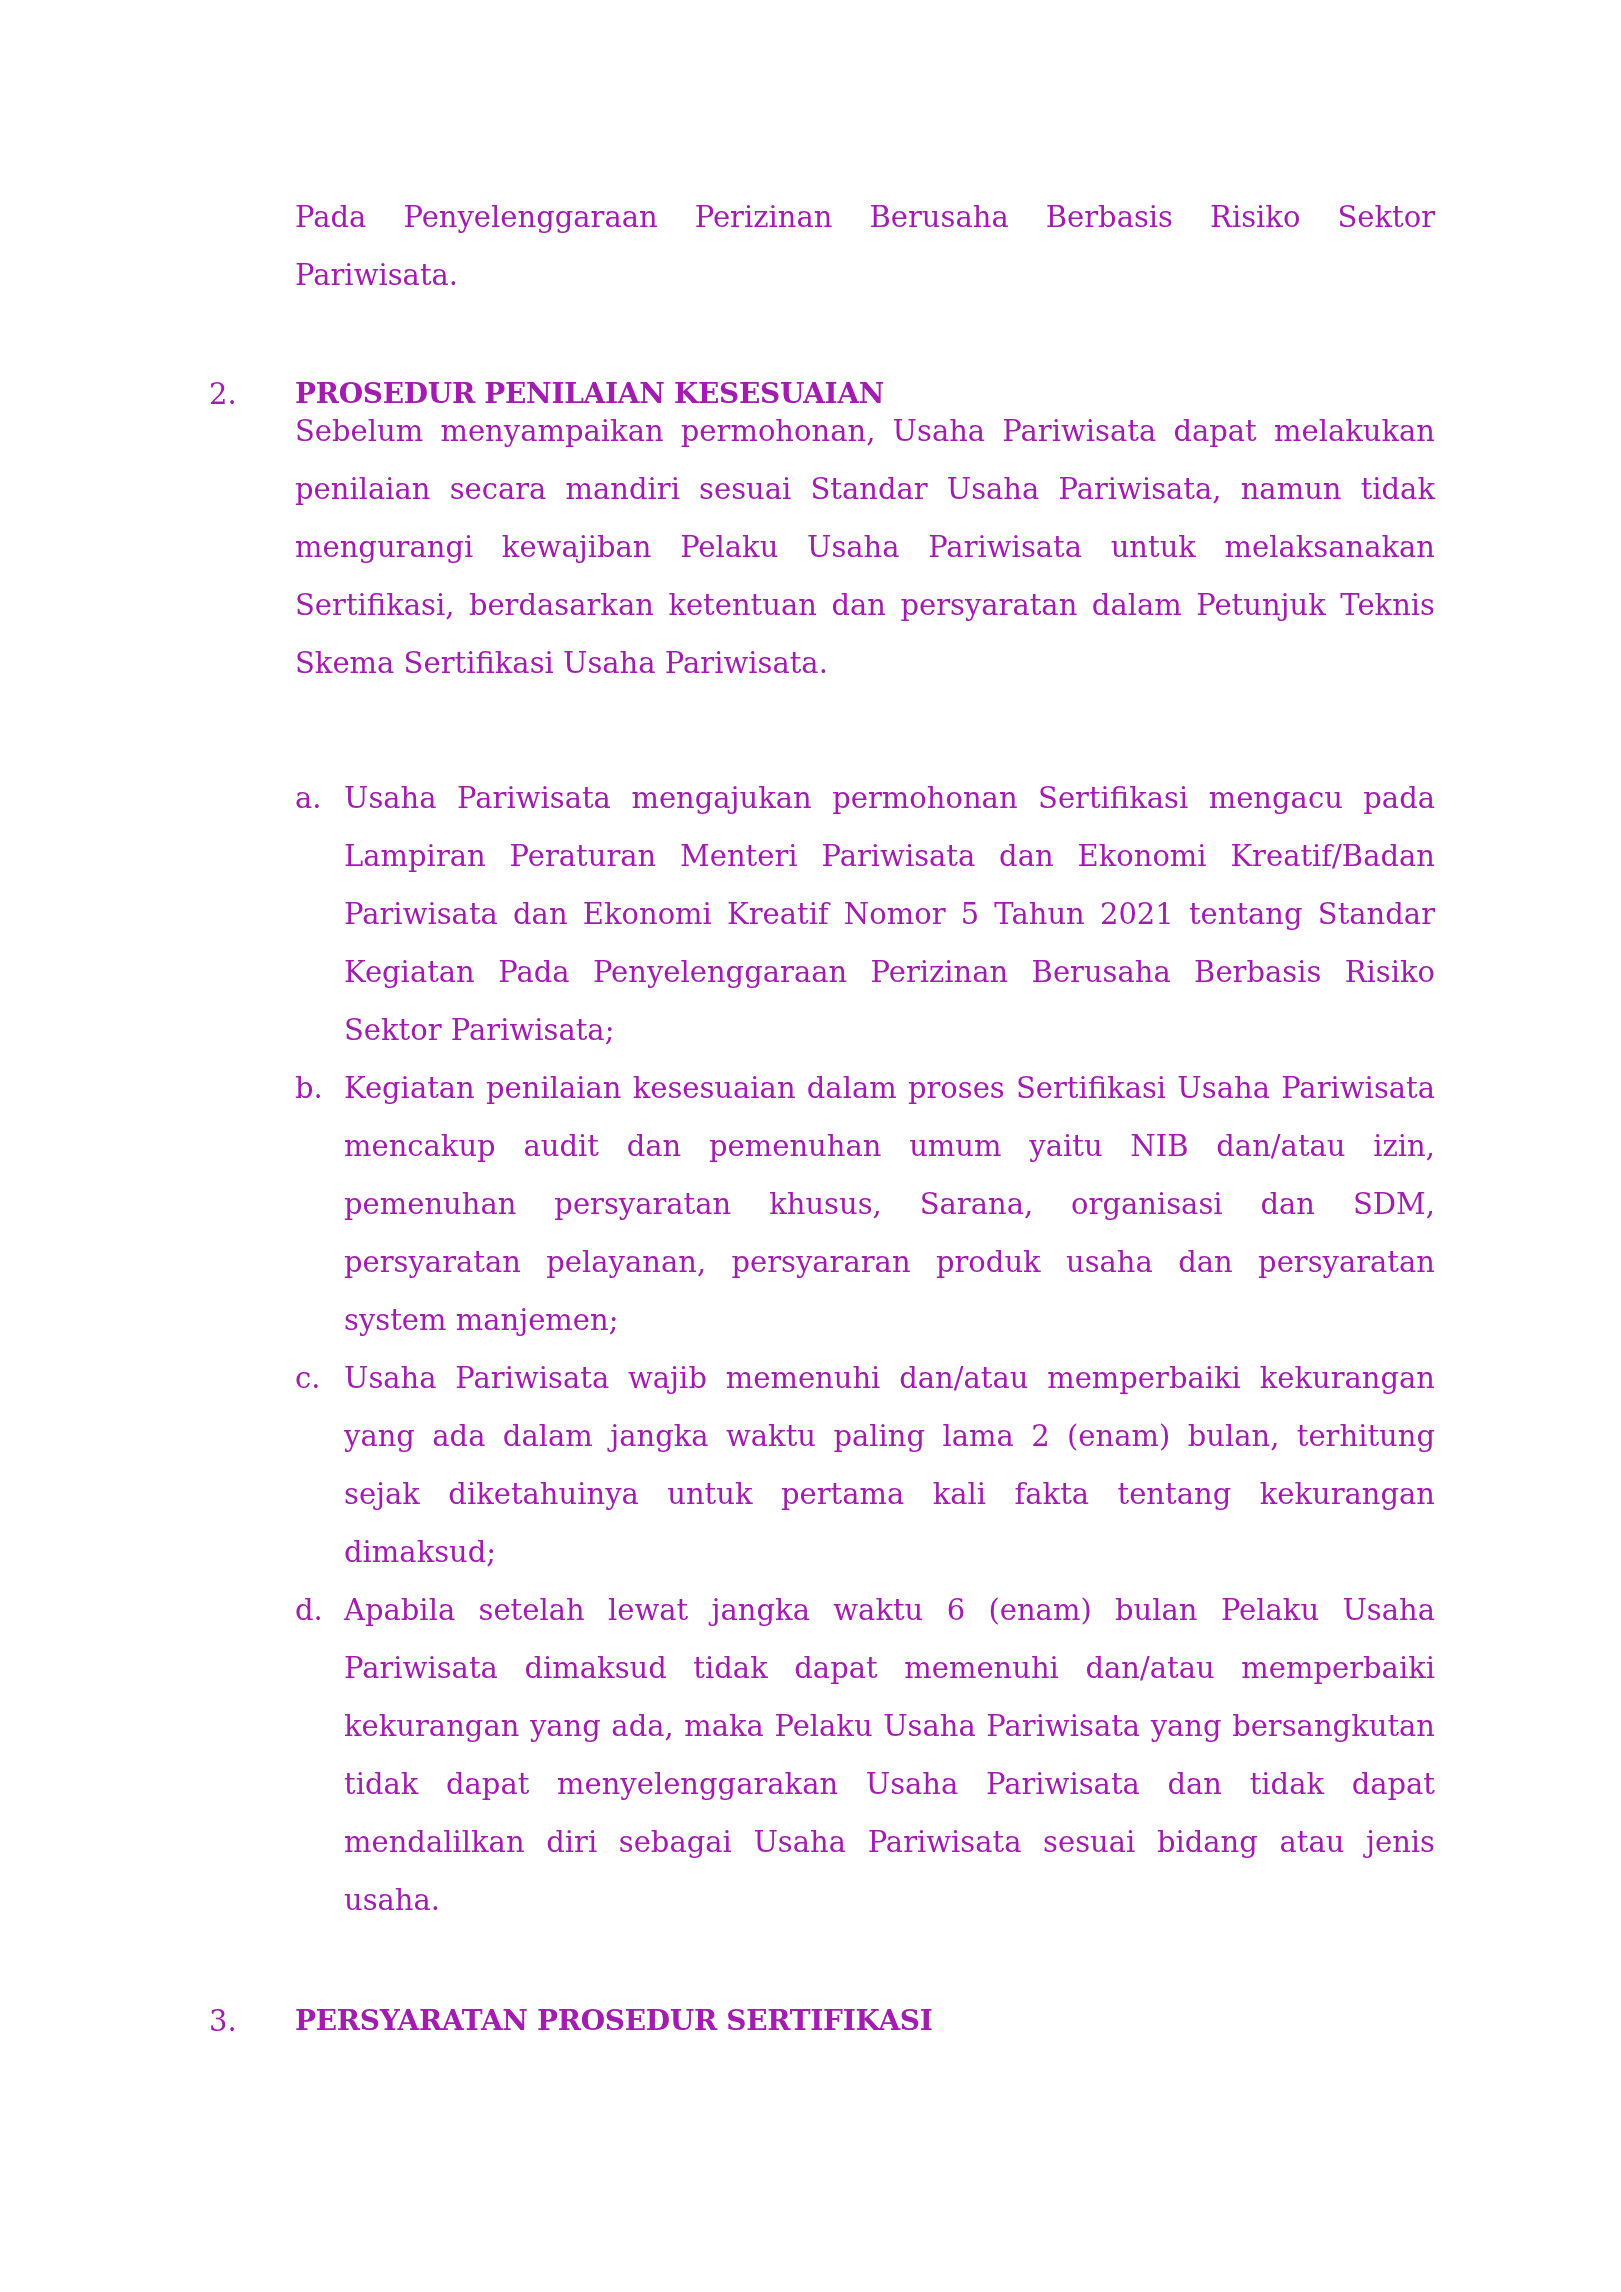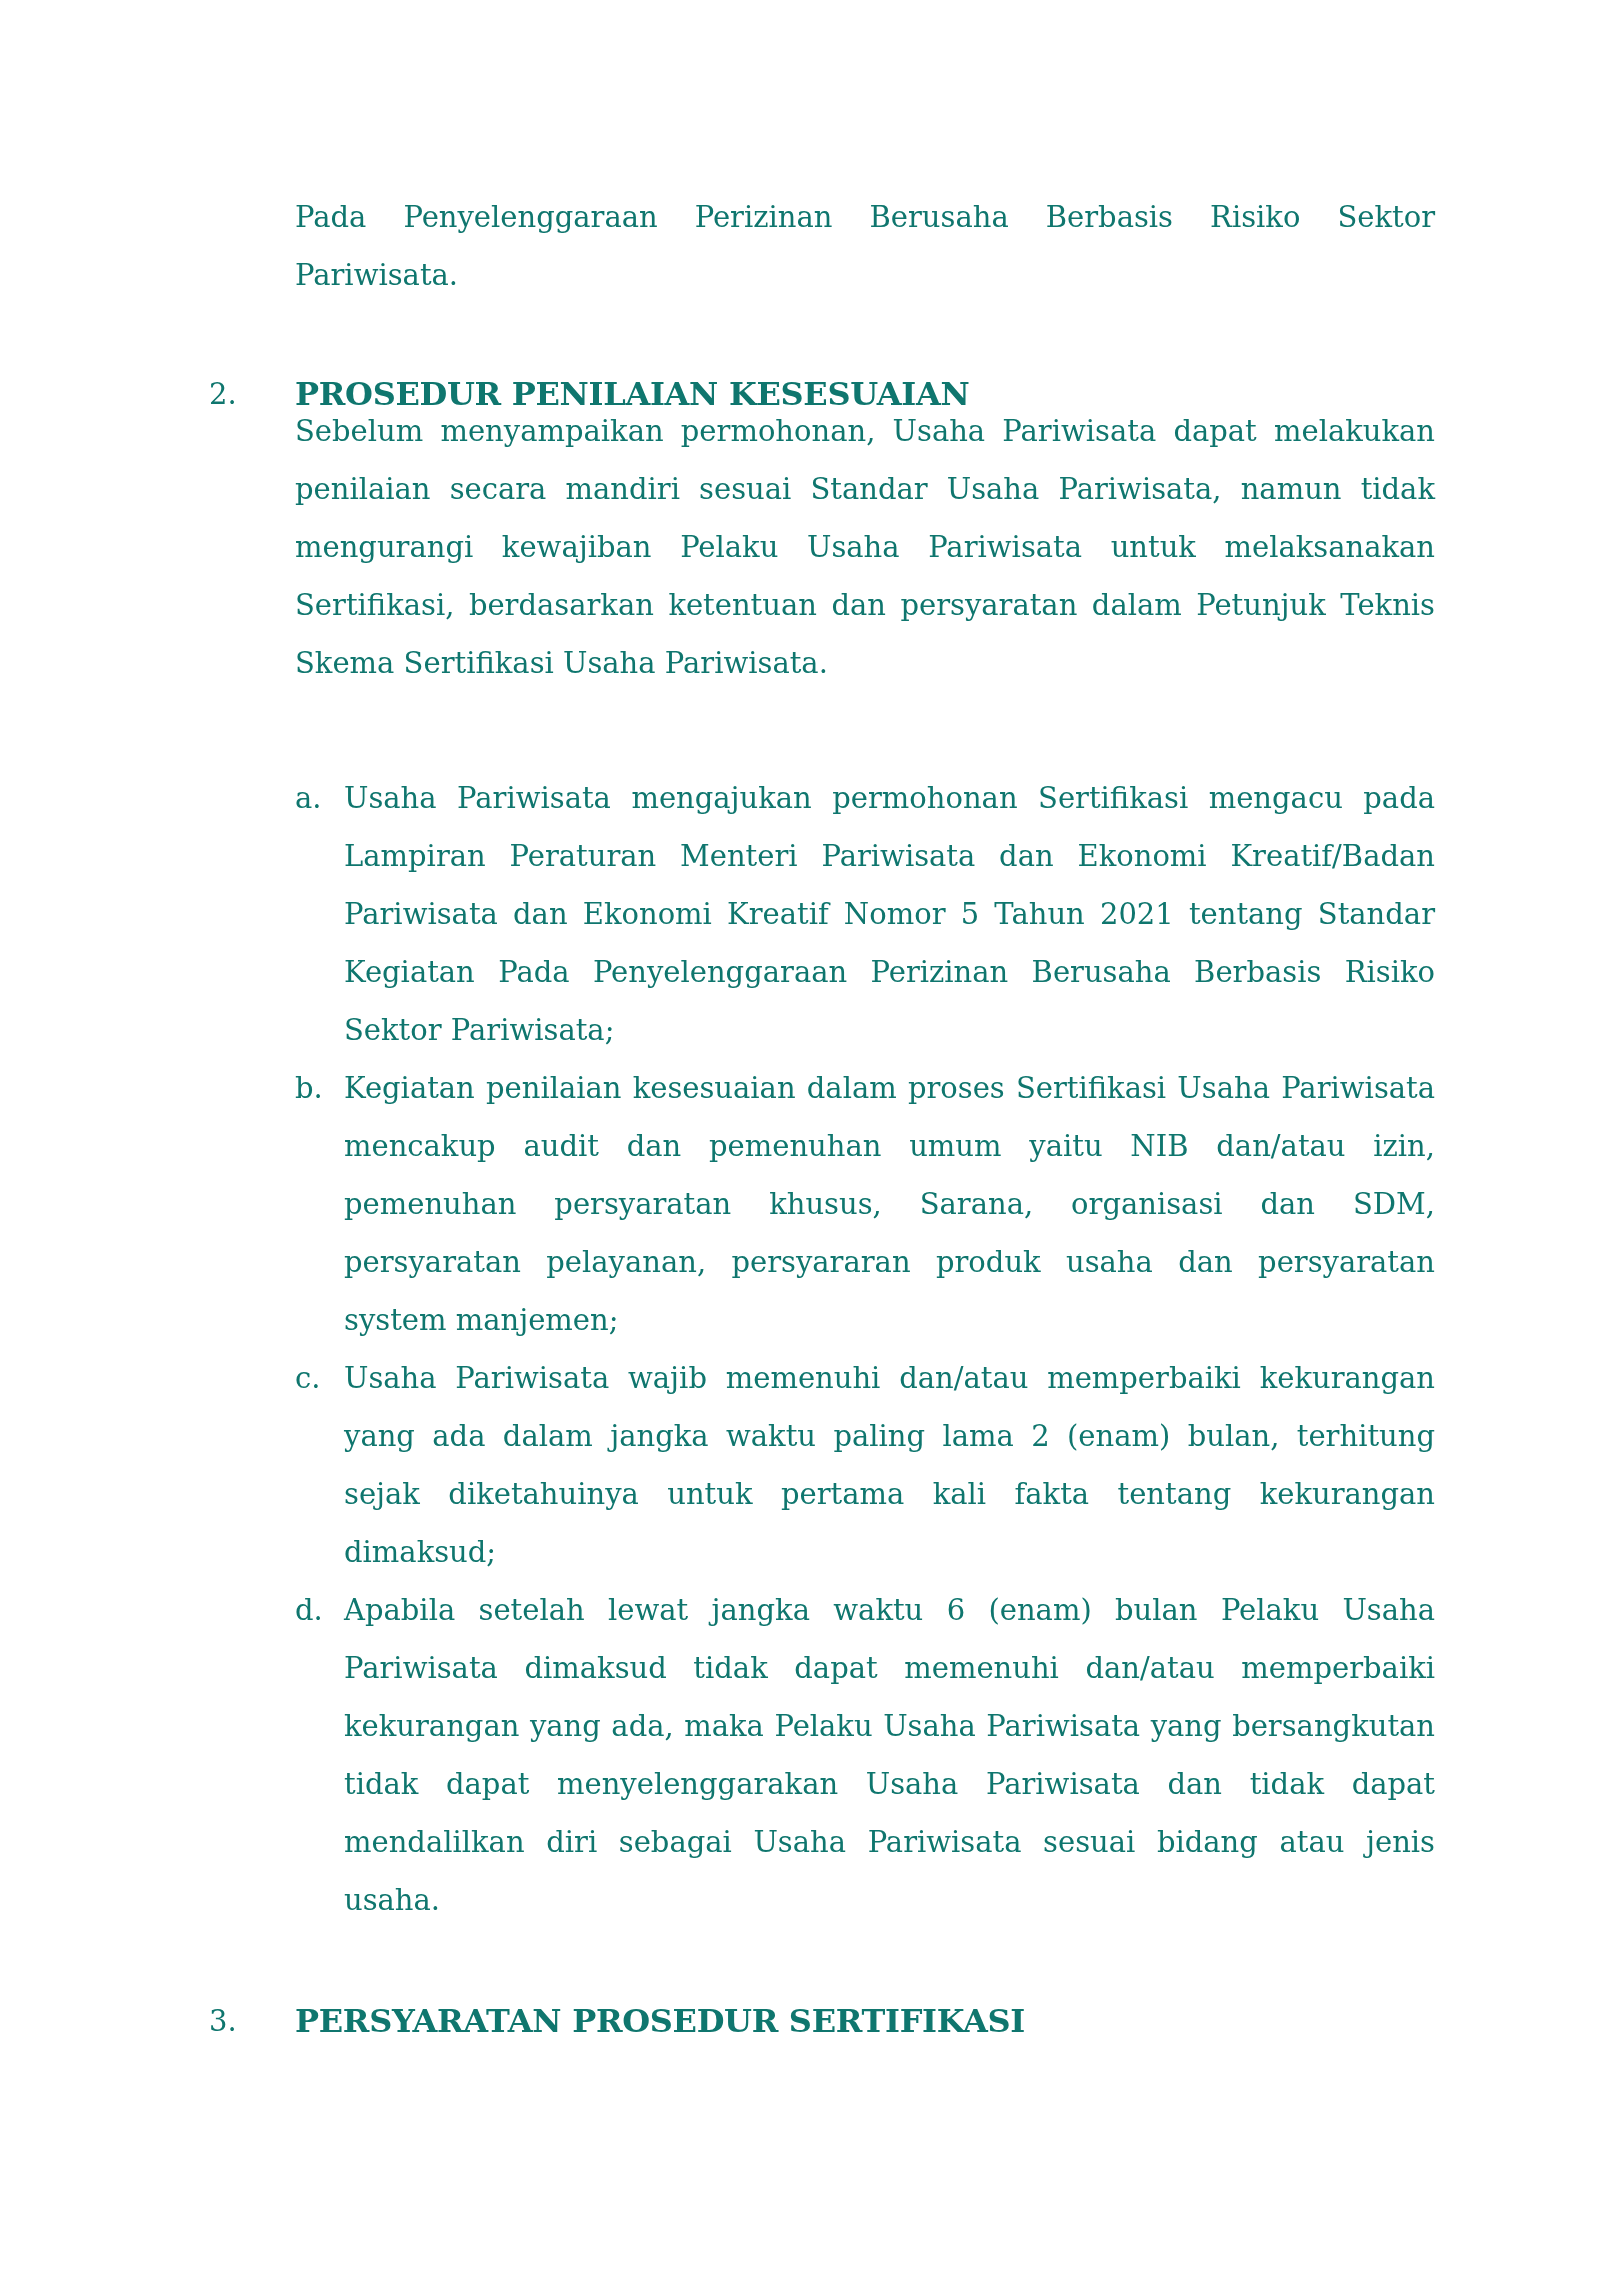--- a/index.html
+++ b/index.html
@@ -1,28 +1,28 @@
 <!DOCTYPE html>
 <html><head>
 <meta charset="utf-8">
 <style>
   html, body { margin: 0; padding: 0; background: #ffffff; }
   body { width: 1621px; height: 2293px; position: relative; overflow: hidden; }
   .page {
     position: absolute; left: 0; top: 0; width: 1366px; height: 2293px;
-    font-family: "DejaVu Serif", serif; color: #0f766e;
+    font-family: "DejaVu Serif", serif; color: #a21caf;
     font-size: 29px; line-height: 58px;
   }
   .para {
     position: absolute; left: 295px; width: 1140px;
     text-align: justify; text-align-last: left; margin: 0;
   }
   .heading-row { position: absolute; left: 209px; height: 58px; }
   .heading-num { position: absolute; left: 0; top: 0; }
-  .heading-text { position: absolute; left: 86px; top: 0; font-weight: bold; white-space: nowrap; font-size: 32px; letter-spacing: -0.3px; }
+  .heading-text { position: absolute; left: 86px; top: 0; font-weight: bold; white-space: nowrap; font-size: 28px; letter-spacing: -0.3px; }
   .list { position: absolute; left: 295px; width: 1140px; margin: 0; padding: 0; }
   .list-item { position: relative; padding-left: 49px; text-align: justify; text-align-last: left; }
   .list-marker { position: absolute; left: 0; top: 0; }
 </style>
 </head>
 <body>
 
 <div class="page">
 
   <p class="para" style="top:188px;">Pada Penyelenggaraan Perizinan Berusaha Berbasis Risiko Sektor Pariwisata.</p>

